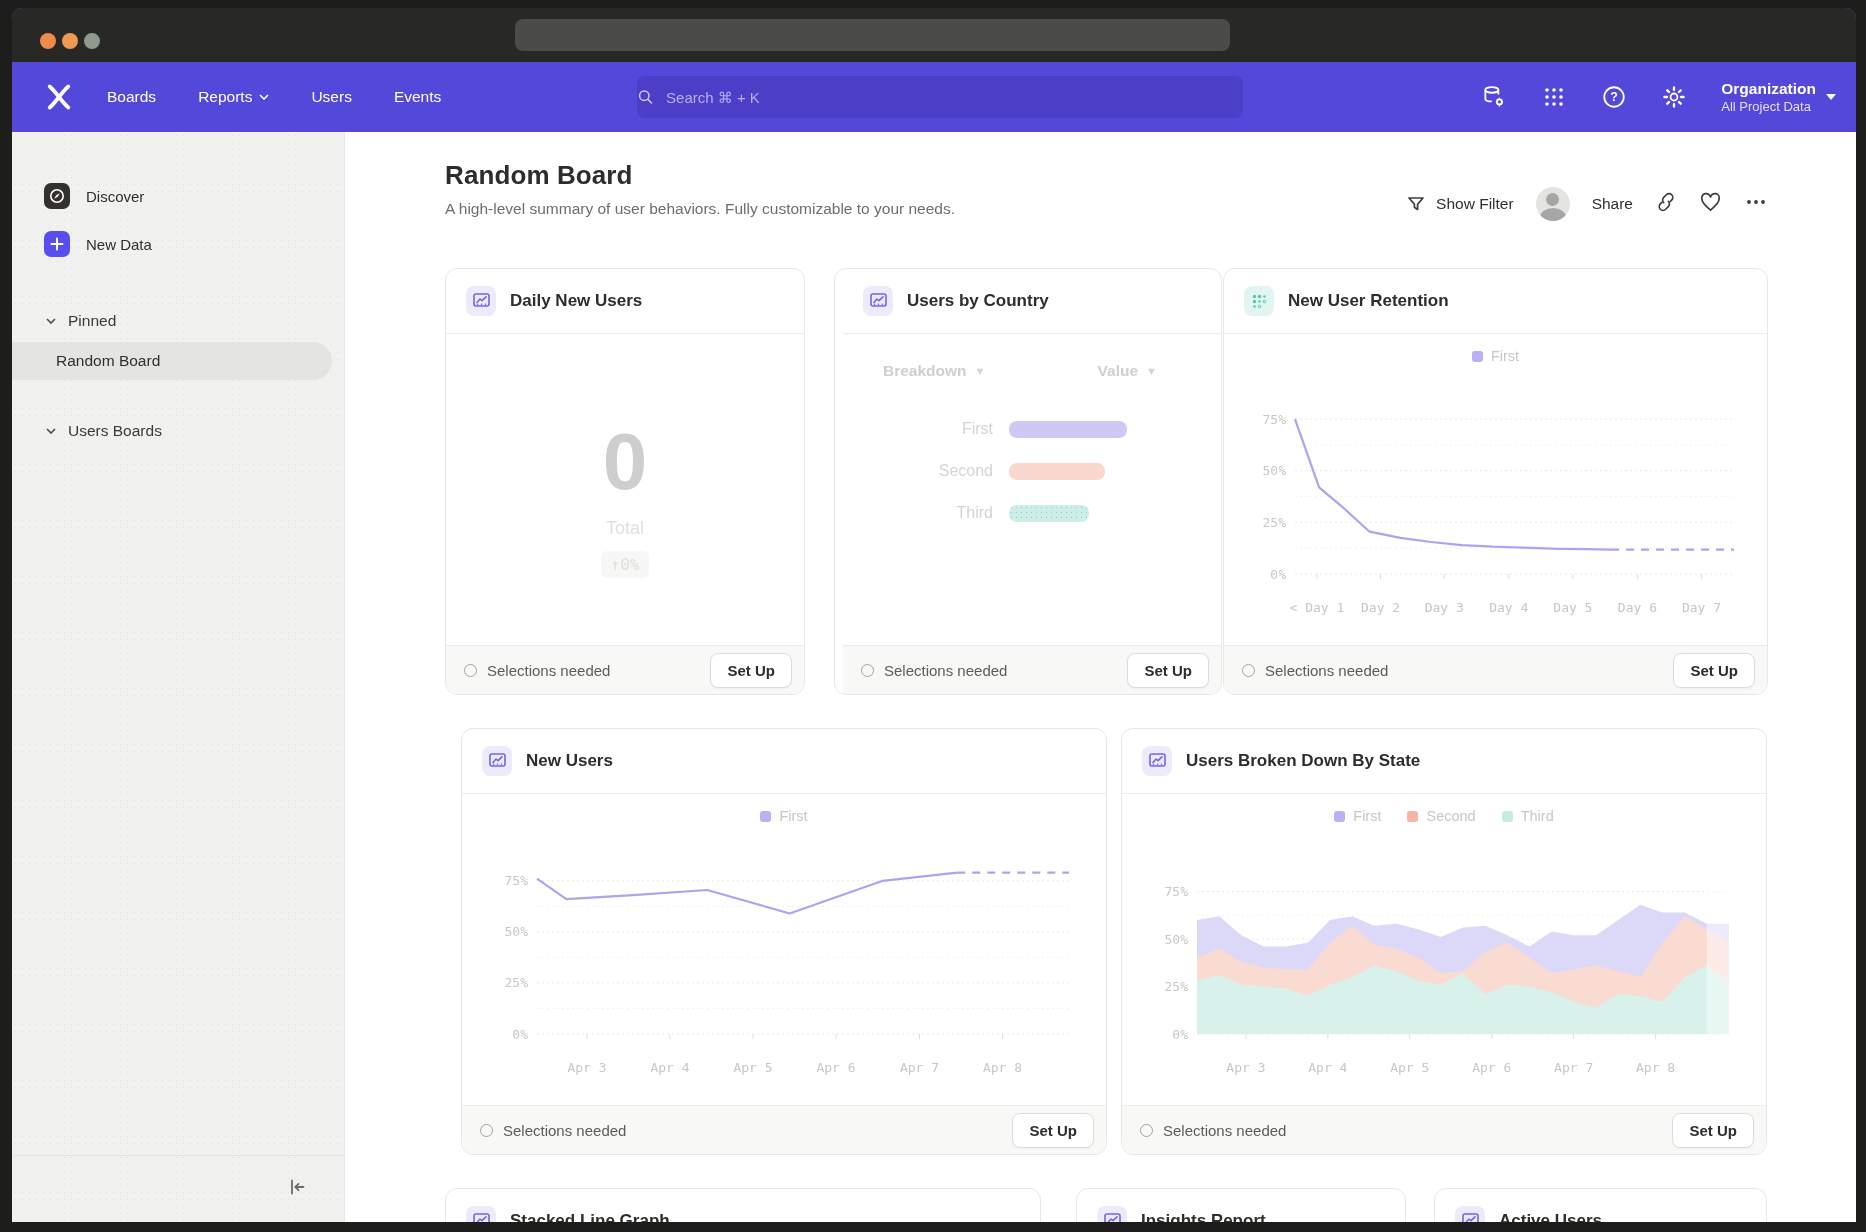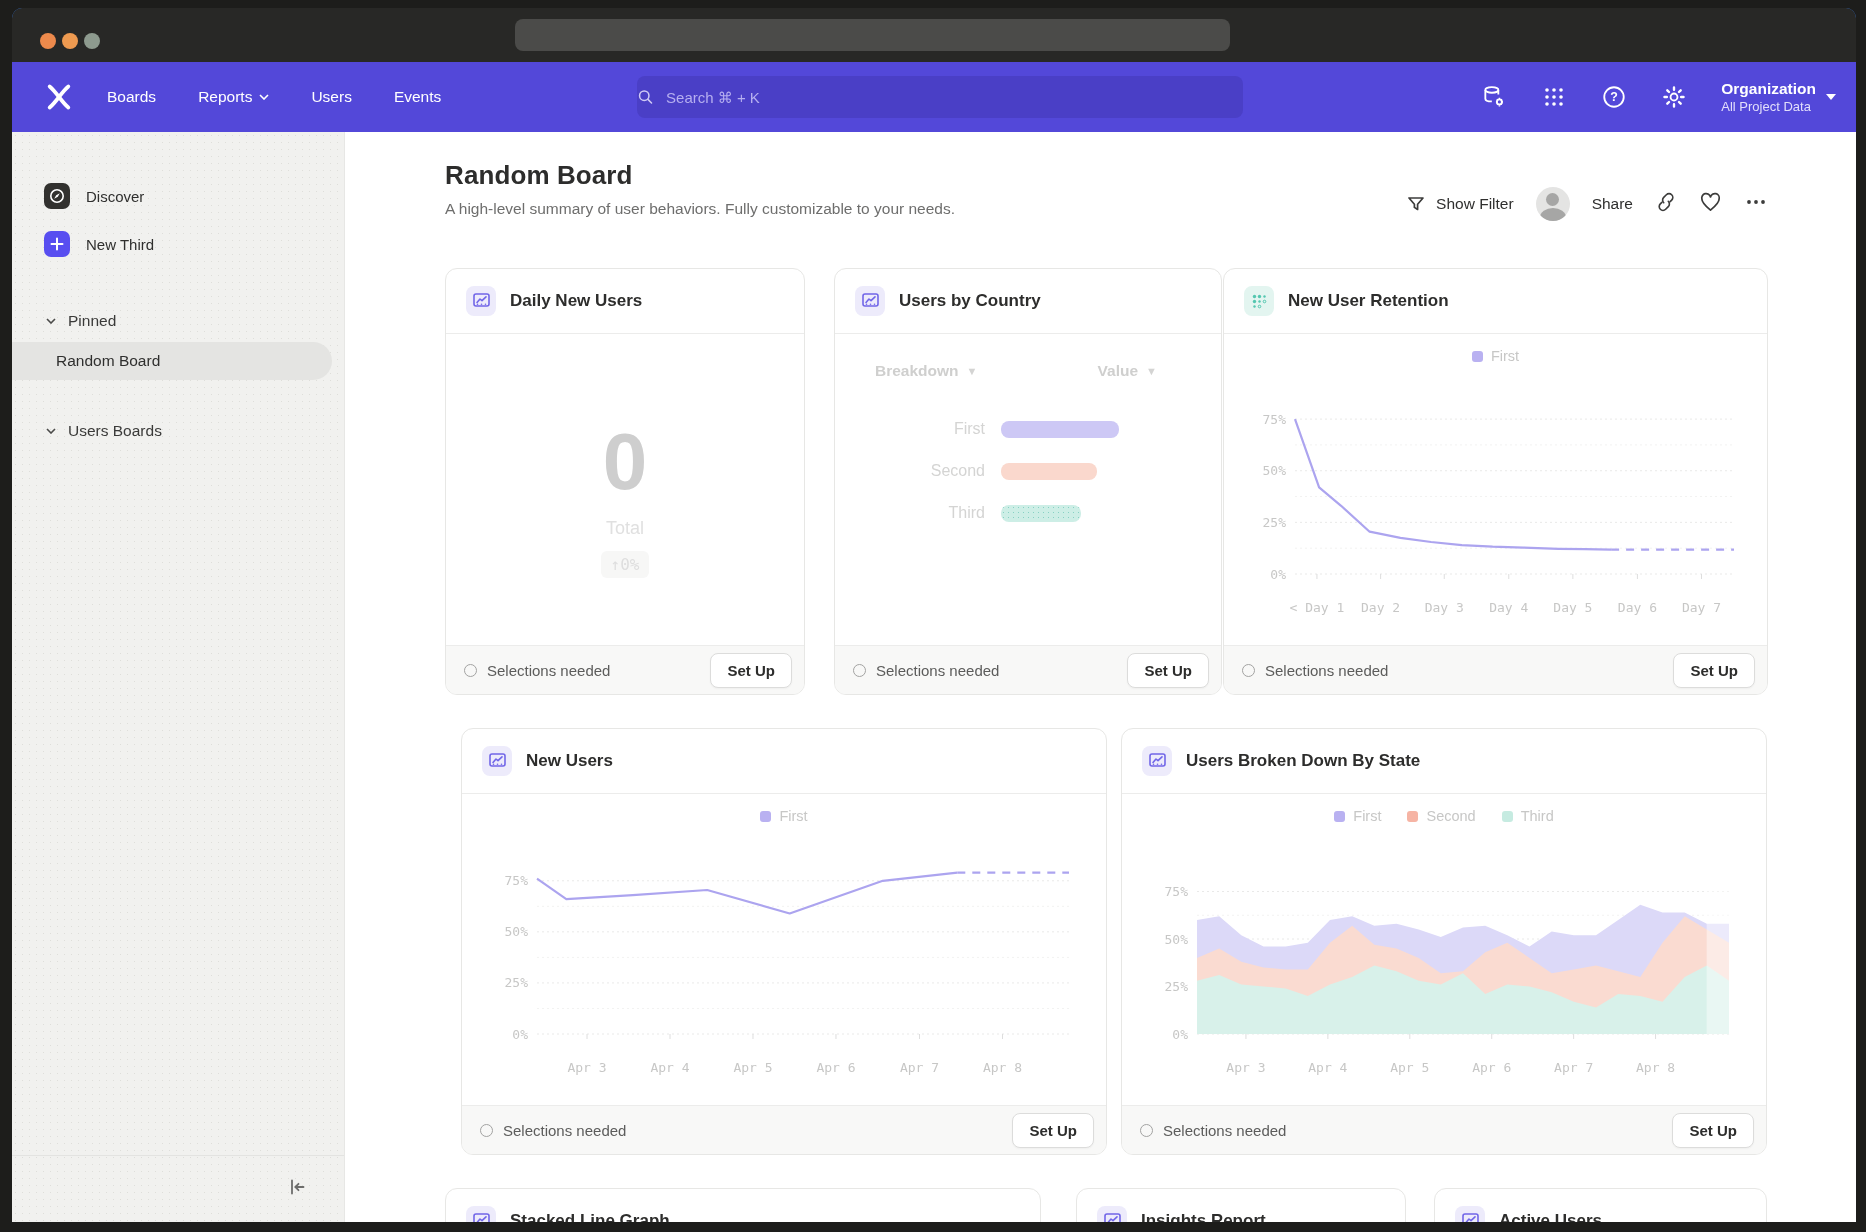--- a/index.html
+++ b/index.html
@@ -188,21 +188,21 @@
             </svg>
         </span>
         <span>Discover</span>
       </div>
       <div class="side-item">
         <span class="side-ic ic-newboard">
           <svg width="14" height="14" viewBox="0 0 14 14">
               <path d="M7 1.5v11 M1.5 7h11" stroke="#fff" stroke-width="2" stroke-linecap="round"></path>
             </svg>
         </span>
-        <span>New Third</span>
+        <span>New Data</span>
       </div>
       <div style="height:38px"></div>
       <div class="side-section">
         <svg class="chev" viewBox="0 0 10 6" width="11" height="7">
             <polyline points="1,1 5,5 9,1" fill="none" stroke="#4a4a49" stroke-width="1.6"></polyline>
           </svg>
         <span>Pinned</span>
       </div>
       <div class="side-pill">
         <span>Random Board</span>
@@ -286,21 +286,21 @@
             <div class="metric-delta mono">↑0%</div>
           </div>
         </div>
         <div class="card-foot">
           <span class="foot-circle"></span>
           <span class="foot-text">Selections needed</span>
           <button class="setup-btn">Set Up</button>
         </div>
       </div>
 
-      <div class="card" style="left:489px;top:136px;width:388px;">
+      <div class="card" style="left:489px;top:136px;width:388px;padding-left:8px;">
         <div class="card-head">
           <span class="card-ic ic-insight">
             <svg class="lineic" width="17" height="17" viewBox="0 0 17 17">
                 <rect x="1" y="1" width="15" height="12" rx="2" fill="none" stroke="#7166e8" stroke-width="1.6"></rect>
                 <polyline points="4,9.5 7,6 9,7.6 13,3.8" fill="none" stroke="#7166e8" stroke-width="1.6" stroke-linecap="round" stroke-linejoin="round"></polyline>
                 <g fill="#7166e8">
                   <circle cx="4.5" cy="11.2" r=".8"></circle>
                   <circle cx="8.5" cy="11.2" r=".8"></circle>
                   <circle cx="12.5" cy="11.2" r=".8"></circle>
                 </g>

